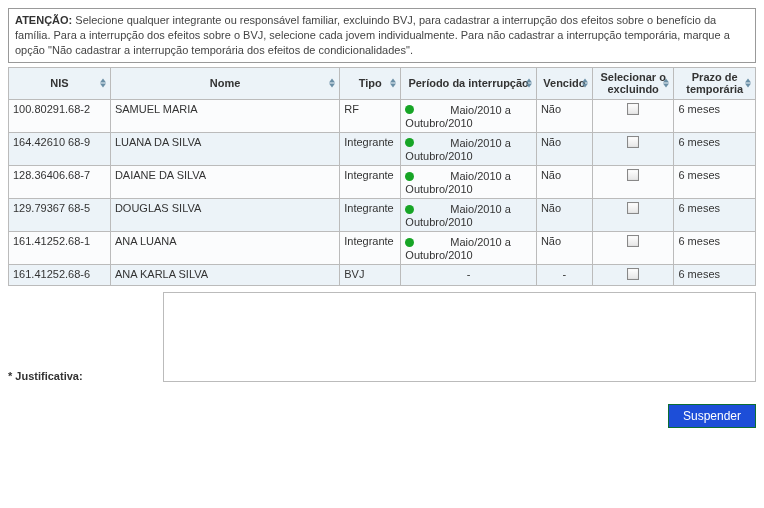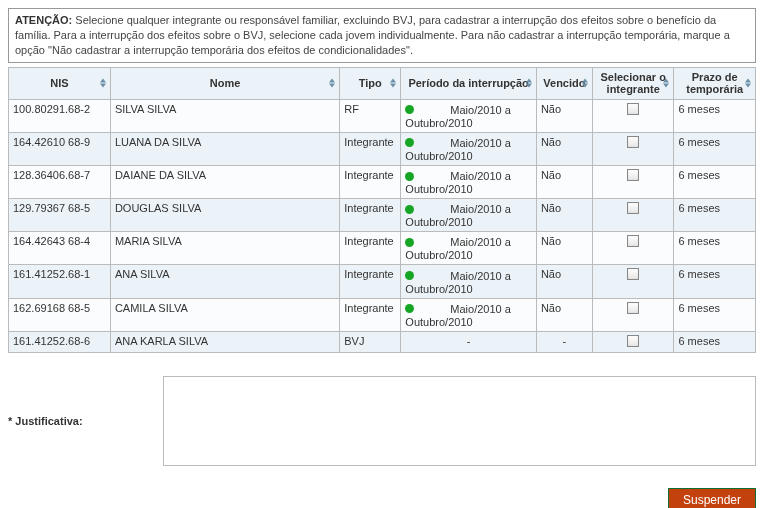--- a/index.html
+++ b/index.html
@@ -74,22 +74,22 @@
   .cb {
     display: inline-block;
     width: 12px; height: 12px;
     border: 1px solid #888;
     background: linear-gradient(#fff,#e6e6e6);
     box-shadow: inset 0 0 1px rgba(0,0,0,0.2);
   }
   .just-row {
     display: flex;
     gap: 10px;
-    margin-top: 23px;
-    align-items: center;
+    margin-top: 6px;
+    align-items: flex-end;
   }
   .just-label {
     width: 145px;
     color: #333;
   }
   .just-label .hint {
     color: #999;
   }
   .just-box {
     flex: 1;
@@ -97,21 +97,21 @@
     border: 1px solid #bbb;
     background: #fff;
   }
   .btn-row {
     margin-top: 22px;
     display: flex;
     justify-content: flex-end;
     gap: 12px;
   }
   .btn {
-    background: #c2410c;
+    background: #1d4ed8;
     color: #fff;
     border: 1px solid #0d6e31;
     padding: 4px 14px;
     font-size: 12px;
     font-family: inherit;
     cursor: pointer;
   }
   col.c-nis   { width: 100px; }
   col.c-nome  { width: 225px; }
   col.c-tipo  { width: 60px; }
@@ -153,34 +153,34 @@
             <span class="sort-down"></span>
           </span></th>
       <th><span>Período da interrupção</span><span class="sort">
             <span class="sort-up"></span>
             <span class="sort-down"></span>
           </span></th>
       <th><span>Vencido</span><span class="sort">
             <span class="sort-up"></span>
             <span class="sort-down"></span>
           </span></th>
-      <th><span>Selecionar o integrante</span><span class="sort">
+      <th><span>Selecionar o excluindo</span><span class="sort">
             <span class="sort-up"></span>
             <span class="sort-down"></span>
           </span></th>
       <th><span>Prazo de temporária</span><span class="sort">
             <span class="sort-up"></span>
             <span class="sort-down"></span>
           </span></th>
     </tr>
   </thead>
   <tbody id="tbody">
       <tr>
         <td>100.80291.68-2</td>
-        <td>SILVA SILVA</td>
+        <td>SAMUEL MARIA</td>
         <td>RF</td>
         <td><span class="dot"></span><span class="period-text">Maio/2010 a Outubro/2010</span></td>
         <td>Não</td>
         <td class="center"><span class="cb"></span></td>
         <td>6 meses</td>
       </tr>
       <tr>
         <td>164.42610 68-9</td>
         <td>LUANA DA SILVA</td>
         <td>Integrante</td>
@@ -201,40 +201,22 @@
       <tr>
         <td>129.79367 68-5</td>
         <td>DOUGLAS SILVA</td>
         <td>Integrante</td>
         <td><span class="dot"></span><span class="period-text">Maio/2010 a Outubro/2010</span></td>
         <td>Não</td>
         <td class="center"><span class="cb"></span></td>
         <td>6 meses</td>
       </tr>
       <tr>
-        <td>164.42643 68-4</td>
-        <td>MARIA SILVA</td>
-        <td>Integrante</td>
-        <td><span class="dot"></span><span class="period-text">Maio/2010 a Outubro/2010</span></td>
-        <td>Não</td>
-        <td class="center"><span class="cb"></span></td>
-        <td>6 meses</td>
-      </tr>
-      <tr>
         <td>161.41252.68-1</td>
-        <td>ANA SILVA</td>
-        <td>Integrante</td>
-        <td><span class="dot"></span><span class="period-text">Maio/2010 a Outubro/2010</span></td>
-        <td>Não</td>
-        <td class="center"><span class="cb"></span></td>
-        <td>6 meses</td>
-      </tr>
-      <tr>
-        <td>162.69168 68-5</td>
-        <td>CAMILA SILVA</td>
+        <td>ANA LUANA</td>
         <td>Integrante</td>
         <td><span class="dot"></span><span class="period-text">Maio/2010 a Outubro/2010</span></td>
         <td>Não</td>
         <td class="center"><span class="cb"></span></td>
         <td>6 meses</td>
       </tr>
       <tr>
         <td>161.41252.68-6</td>
         <td>ANA KARLA SILVA</td>
         <td>BVJ</td>

